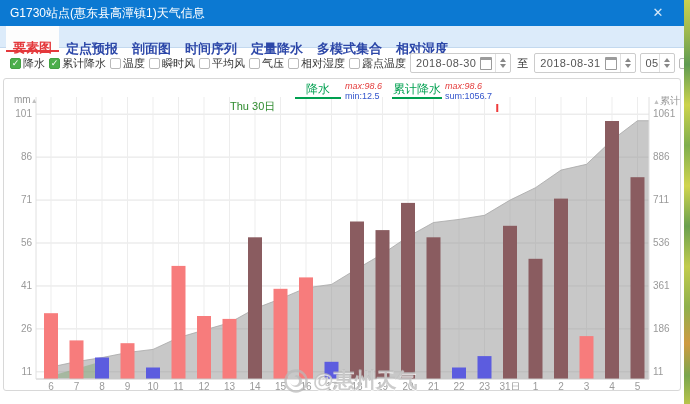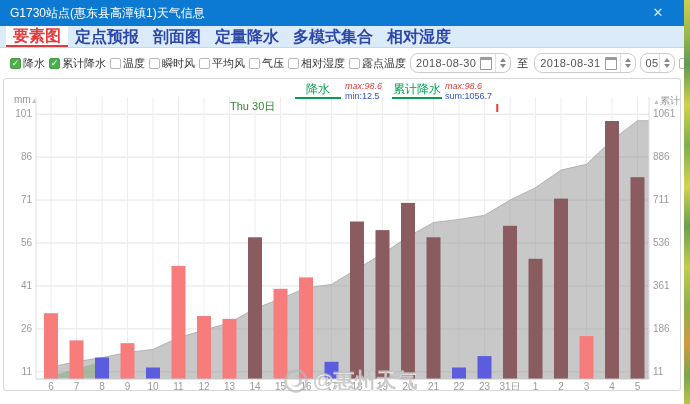--- a/index.html
+++ b/index.html
@@ -5,29 +5,29 @@
   html,body{margin:0;padding:0;}
   body{width:690px;height:404px;position:relative;background:#fff;overflow:hidden;
        font-family:"Liberation Sans","DejaVu Sans",sans-serif;}
   .titlebar{position:absolute;left:0;top:0;width:684px;height:40px;background:#0c79d2;color:#fff;
             font-size:12px;line-height:26px;padding-left:10px;box-sizing:border-box;}
   .close{position:absolute;right:16px;top:0;width:20px;height:26px;text-align:center;color:#d6e8f8;
          font-size:13px;line-height:26px;cursor:pointer;}
   .tabbar{position:absolute;left:0;top:26px;width:684px;height:22px;background:#dcebfa;
           border-bottom:1px solid #c3d9ef;box-sizing:border-box;display:flex;align-items:stretch;
           padding-left:6px;white-space:nowrap;}
-  .tab{font-size:16px;color:#2c47a8;padding:0 7px;line-height:21px;cursor:pointer;font-weight:bold;font-family:Liberation Serif, serif;}
+  .tab{font-size:13px;color:#2c47a8;padding:12px 7px;line-height:21px;cursor:pointer;font-weight:bold;font-family:Liberation Serif, serif;}
   .tab.active{color:#e4393c;background:#fdfdfd;border-bottom:2px solid #e4393c;line-height:19px;}
   .controls{position:absolute;left:0;top:48px;width:684px;height:30px;display:flex;align-items:center;
             padding-left:10px;box-sizing:border-box;white-space:nowrap;overflow:hidden;gap:4px;}
   .cbx{display:inline-flex;align-items:center;gap:2px;font-size:11px;color:#333;cursor:pointer;}
   .box{width:11px;height:11px;border:1px solid #b9b9b9;background:#fff;border-radius:2px;
        display:inline-flex;align-items:center;justify-content:center;font-size:9px;color:#fff;box-sizing:border-box;}
   .cbx.checked .box{background:#4cae4c;border-color:#43a143;}
-  .stepper{display:inline-flex;align-items:center;height:20px;border:1px solid #ccc;border-radius:8px;
+  .stepper{display:inline-flex;align-items:center;height:20px;border:1px solid #ccc;border-radius:2px;
            background:#fff;font-size:11px;color:#555;padding-left:5px;box-sizing:border-box;}
   .stepper .val{letter-spacing:.4px;}
   .cal{width:10px;height:9px;border:1px solid #9b9b9b;border-top:3px solid #9b9b9b;border-radius:1px;
        margin:0 3px 0 4px;}
   .spin{display:flex;flex-direction:column;justify-content:center;gap:2px;padding:0 4px;
         border-left:1px solid #e0e0e0;height:100%;cursor:pointer;}
   .tri-up{width:0;height:0;border-left:3px solid transparent;border-right:3px solid transparent;
           border-bottom:4px solid #888;}
   .tri-dn{width:0;height:0;border-left:3px solid transparent;border-right:3px solid transparent;
           border-top:4px solid #888;}
@@ -56,20 +56,21 @@
 
 <div class="titlebar">
   <span>G1730站点(惠东县高潭镇1)天气信息</span>
   <span class="close">✕</span>
 </div>
 
 <div class="tabbar">
   <span class="tab active">要素图</span>
   <span class="tab">定点预报</span>
   <span class="tab">剖面图</span>
+  <span class="tab">时间序列</span>
   <span class="tab">定量降水</span>
   <span class="tab">多模式集合</span>
   <span class="tab">相对湿度</span>
 </div>
 
 <div class="controls">
   <label class="cbx checked">
       <span class="box">✓</span>
       <span>降水</span>
     </label>

